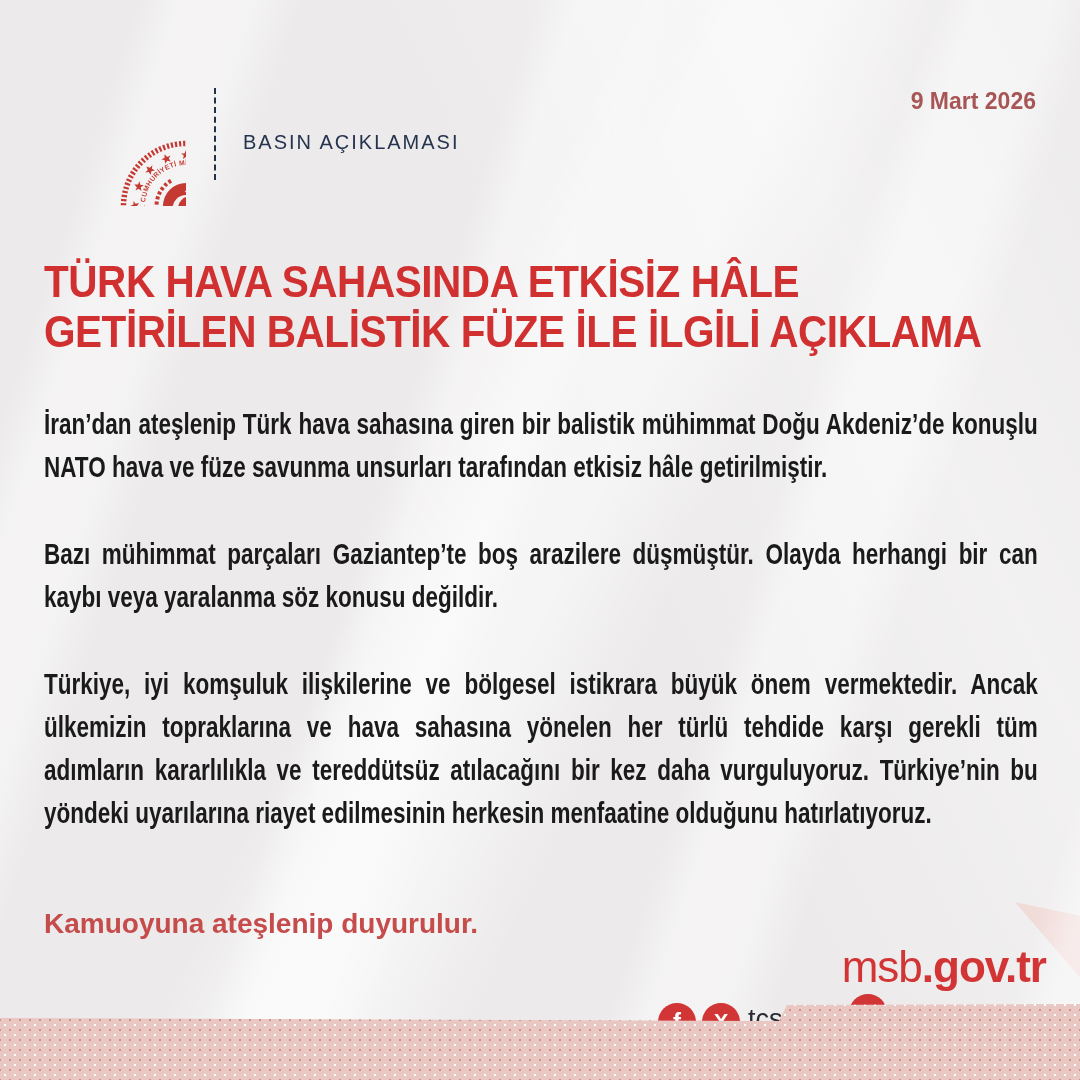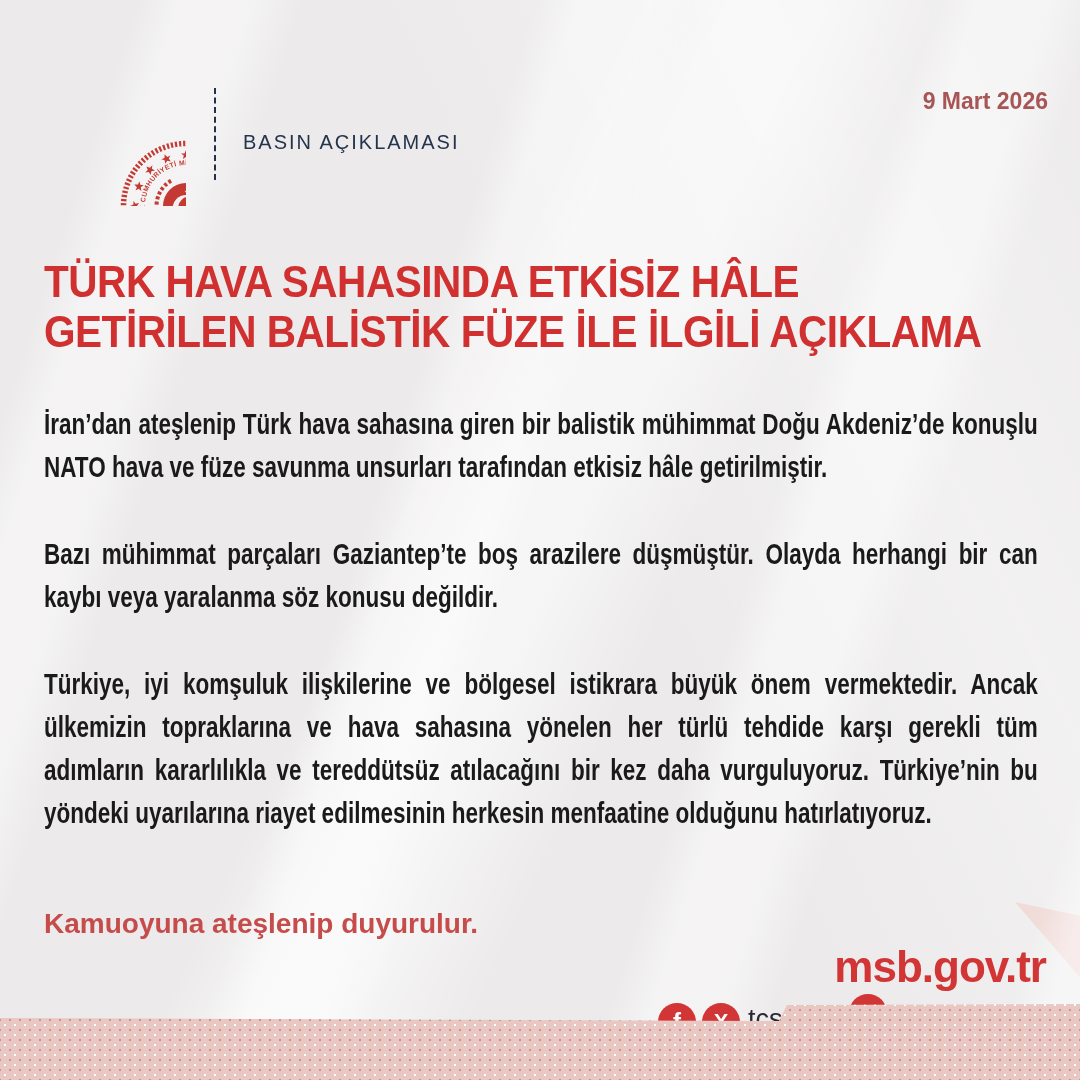--- a/index.html
+++ b/index.html
@@ -33,28 +33,28 @@
     color:var(--watermark-pink);opacity:.55;z-index:0;
   }
   .watermark-star{
     position:absolute;left:960px;top:770px;width:460px;height:460px;
     color:#ecc4be;opacity:.65;z-index:0;transform:rotate(12deg);
   }
   .header-emblem{position:absolute;left:46px;top:66px;width:140px;height:140px;color:var(--emblem-red);z-index:2;}
   .divider{position:absolute;left:214px;top:88px;height:92px;border-left:2.5px dashed #22304a;z-index:2;}
   .ministry{position:absolute;left:243px;top:92px;font-size:31px;font-weight:600;letter-spacing:.5px;color:var(--navy);z-index:2;white-space:nowrap;}
   .subtitle{position:absolute;left:243px;top:131px;font-size:20px;font-weight:400;letter-spacing:2px;color:#25344e;z-index:2;white-space:nowrap;}
-  .date{position:absolute;right:32px;top:88px;font-size:23px;font-weight:600;color:var(--date-red);z-index:2;}
+  .date{position:absolute;right:44px;top:88px;font-size:23px;font-weight:600;color:var(--date-red);z-index:2;}
   .title{position:absolute;left:44px;top:257px;z-index:2;color:var(--accent-red);font-weight:800;font-size:45px;line-height:50px;letter-spacing:-.5px;}
   .title div{white-space:nowrap;transform:scaleX(.9);transform-origin:0 50%;}
   .body-wrap{position:absolute;left:44px;top:402px;width:1325px;transform:scaleX(.75);transform-origin:0 0;z-index:2;}
   .body-wrap p{margin:0 0 44px;font-size:30px;line-height:43px;font-weight:700;color:var(--body-dark);text-align:justify;letter-spacing:0;}
   .closing{position:absolute;left:44px;top:908px;font-size:28px;font-weight:800;color:var(--closing-red);z-index:2;}
   .website{position:absolute;right:34px;top:942px;font-size:44px;color:var(--social-red);letter-spacing:-1px;z-index:2;white-space:nowrap;}
-  .website .b{font-weight:700;margin-top:11px;}
+  .website .b{font-weight:400;margin-top:11px;}
   .website .r{font-weight:700;}
   .social{position:absolute;left:0;top:0;width:1080px;height:1080px;z-index:2;pointer-events:none;}
   .circle-icon{
     position:absolute;width:38px;height:38px;border-radius:50%;
     background:var(--social-red);color:#fff;display:flex;align-items:center;justify-content:center;
     font-weight:800;font-size:24px;pointer-events:auto;
   }
   .fb{left:658px;top:1003px;}
   .xx{left:702px;top:1003px;font-size:22px;}
   .ig{left:849px;top:994px;}

